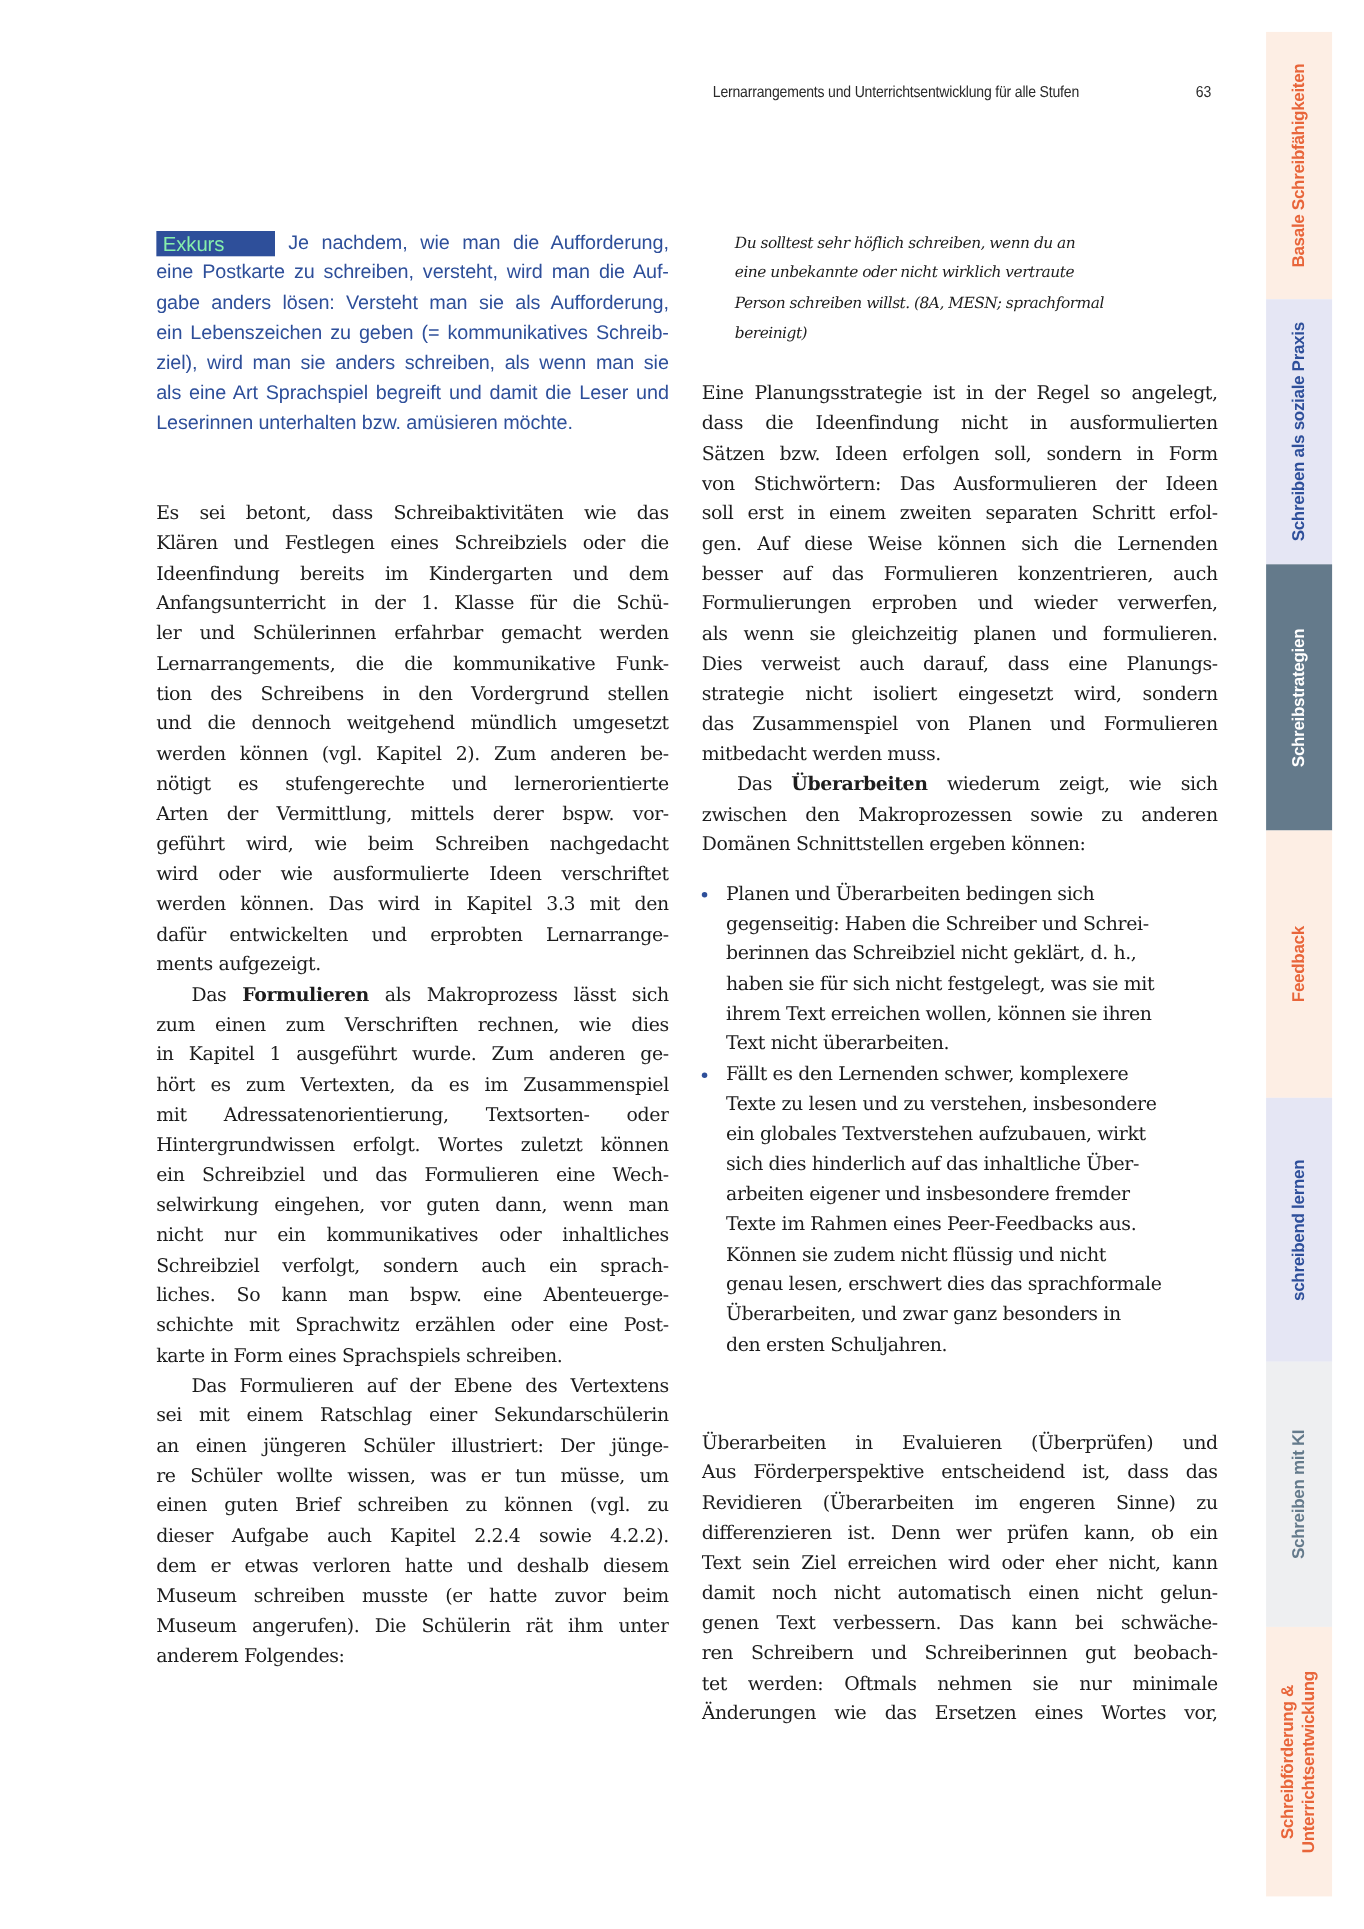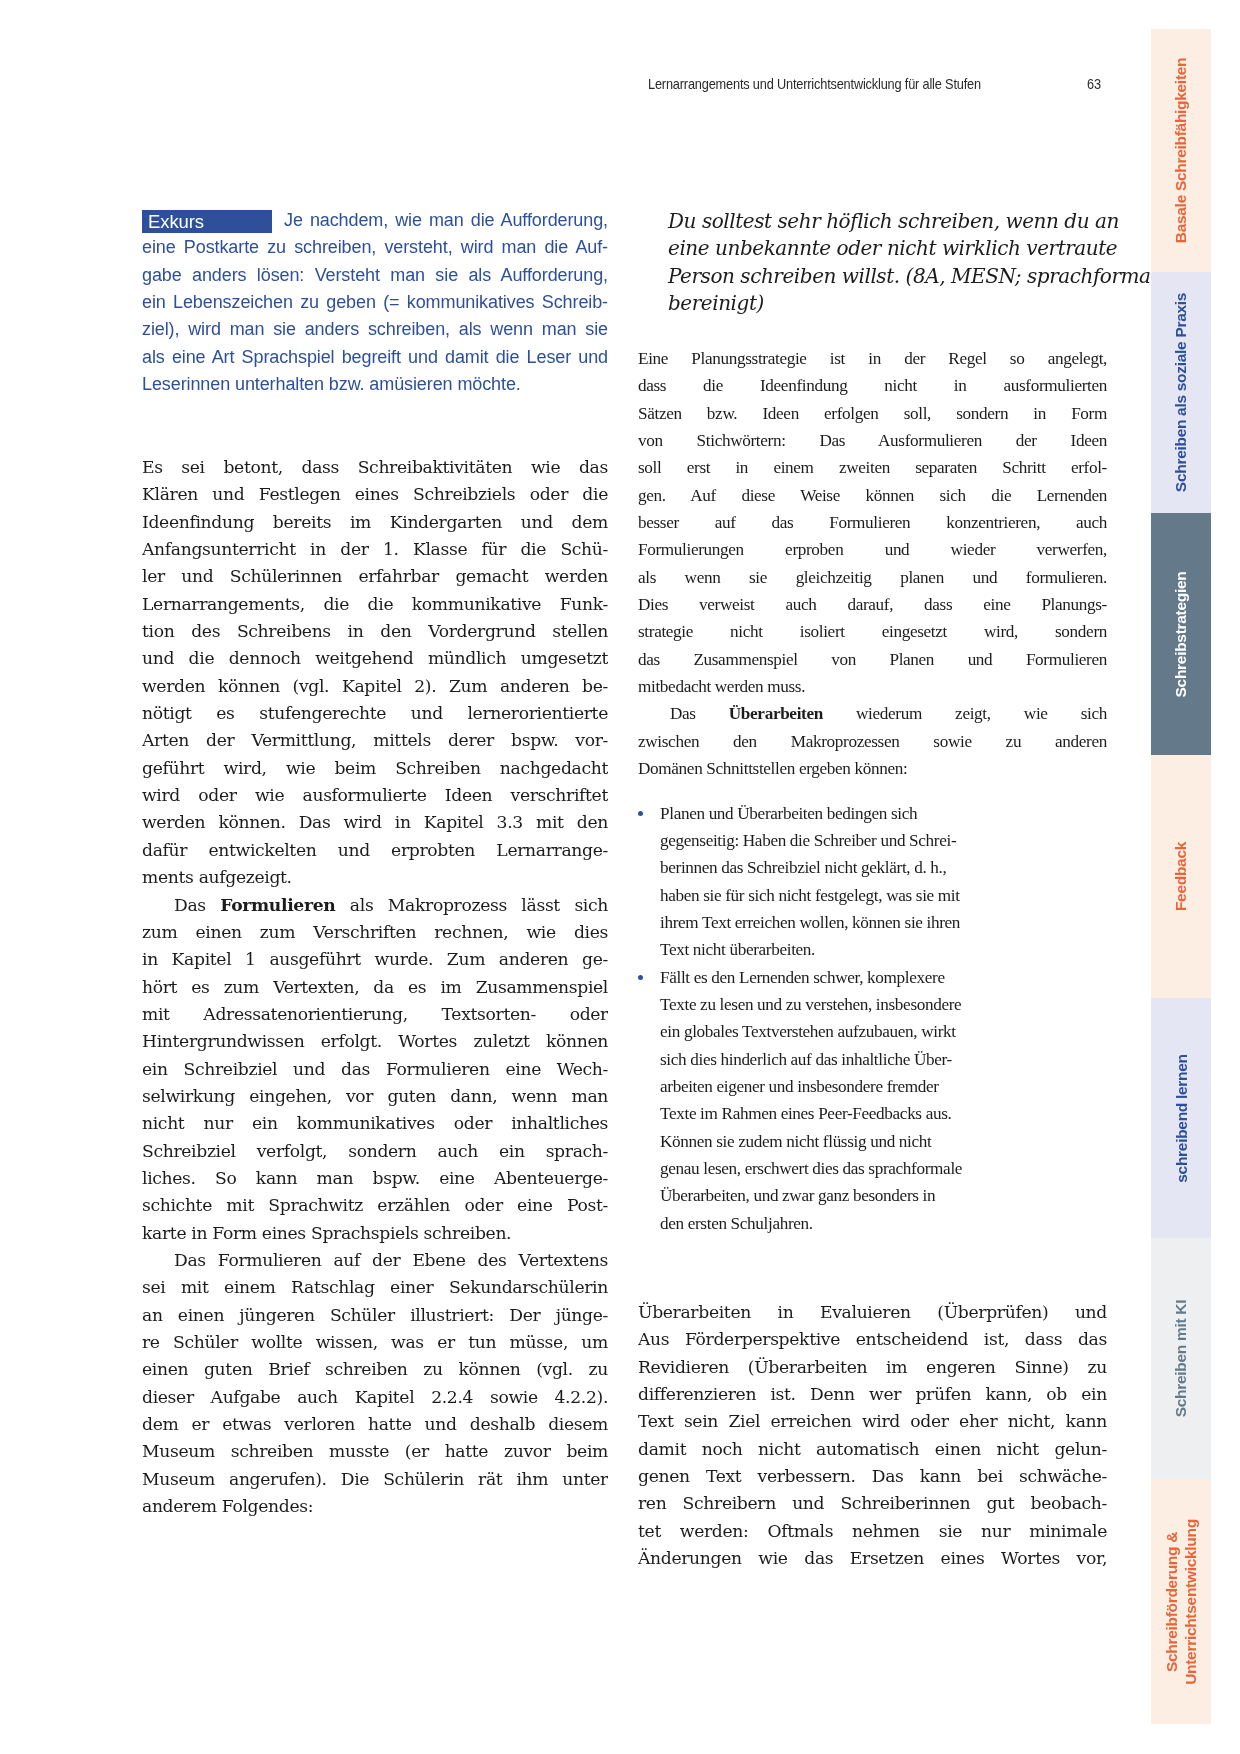--- a/index.html
+++ b/index.html
@@ -4,22 +4,22 @@
 <style>
   html, body { margin:0; padding:0; }
   body { width:1240px; height:1754px; background:#ffffff; position:relative; overflow:hidden; }
   .header { position:absolute; top:76px; left:648px; font-family:"Liberation Sans", sans-serif; font-size:14.5px; color:#2a2a2a; letter-spacing:-0.2px; transform:scaleX(0.88); transform-origin:left; white-space:nowrap; }
   .pagenum { position:absolute; top:76px; left:1087px; font-family:"Liberation Sans", sans-serif; font-size:14.5px; color:#2a2a2a; transform:scaleX(0.88); transform-origin:left; }
   .col { position:absolute; }
   .line { height:27.35px; line-height:27.35px; white-space:nowrap; overflow:visible; }
   .j { text-align:justify; text-align-last:justify; white-space:normal; overflow:hidden; }
   .serif { font-family:"DejaVu Serif", serif; font-size:17.2px; color:#1c1c1c; letter-spacing:-0.35px; }
   .exk { font-family:"Liberation Sans", sans-serif; font-size:18px; color:#2e4f9a; letter-spacing:-0.1px; }
-  .exk-tag { display:inline-block; background:#2e4f9a; color:#ffffff; width:130px; height:23px; line-height:23px; padding-left:6px; box-sizing:border-box; margin-right:12px; font-family:"Liberation Sans", sans-serif; font-size:18.5px; vertical-align:middle; }
-  .it { font-style:italic; font-family:"DejaVu Serif", serif; font-size:20px; color:#1c1c1c; letter-spacing:-0.45px; }
+  .exk-tag { display:inline-block; background:#2e4f9a; color:#86efac; width:108px; height:23px; line-height:23px; padding-left:6px; box-sizing:border-box; margin-right:12px; font-family:"Liberation Sans", sans-serif; font-size:18.5px; vertical-align:middle; }
+  .it { font-style:italic; font-family:"DejaVu Serif", serif; font-size:14px; color:#1c1c1c; letter-spacing:-0.45px; }
   .indent { padding-left:32px; }
   .bullet-wrap { position:relative; padding-left:22px; }
   .bullet-dot { position:absolute; left:0; top:11px; width:5px; height:5px; border-radius:50%; background:#2e4f9a; }
   b { font-weight:bold; }
   .tabs { position:absolute; left:1151px; width:60px; top:0; }
   .tab { position:absolute; left:0; width:60px; display:flex; align-items:center; justify-content:center; }
   .tab-label { transform:rotate(-90deg); white-space:nowrap; font-family:"Liberation Sans", sans-serif; font-size:15.5px; font-weight:bold; letter-spacing:-0.3px; text-align:center; line-height:19px; }
 </style>
 </head>
 <body>
@@ -87,21 +87,21 @@
   </div>
 </div>
 
 <div class="col it" style="left:668px; top:208px; width:430px;">
   <div class="line">Du solltest sehr höflich schreiben, wenn du an</div>
   <div class="line">eine unbekannte oder nicht wirklich vertraute</div>
   <div class="line">Person schreiben willst. (8A, MESN; sprachformal</div>
   <div class="line">bereinigt)</div>
 </div>
 
-<div class="col serif" style="left:638px; top:345px; width:469px;font-family:Liberation Serif, serif;">
+<div class="col serif" style="left:638px; top:345px; width:469px;">
   <div>
     <div class="line j">Eine Planungsstrategie ist in der Regel so angelegt,</div>
     <div class="line j">dass die Ideenfindung nicht in ausformulierten</div>
     <div class="line j">Sätzen bzw. Ideen erfolgen soll, sondern in Form</div>
     <div class="line j">von Stichwörtern: Das Ausformulieren der Ideen</div>
     <div class="line j">soll erst in einem zweiten separaten Schritt erfol-</div>
     <div class="line j">gen. Auf diese Weise können sich die Lernenden</div>
     <div class="line j">besser auf das Formulieren konzentrieren, auch</div>
     <div class="line j">Formulierungen erproben und wieder verwerfen,</div>
     <div class="line j">als wenn sie gleichzeitig planen und formulieren.</div>

